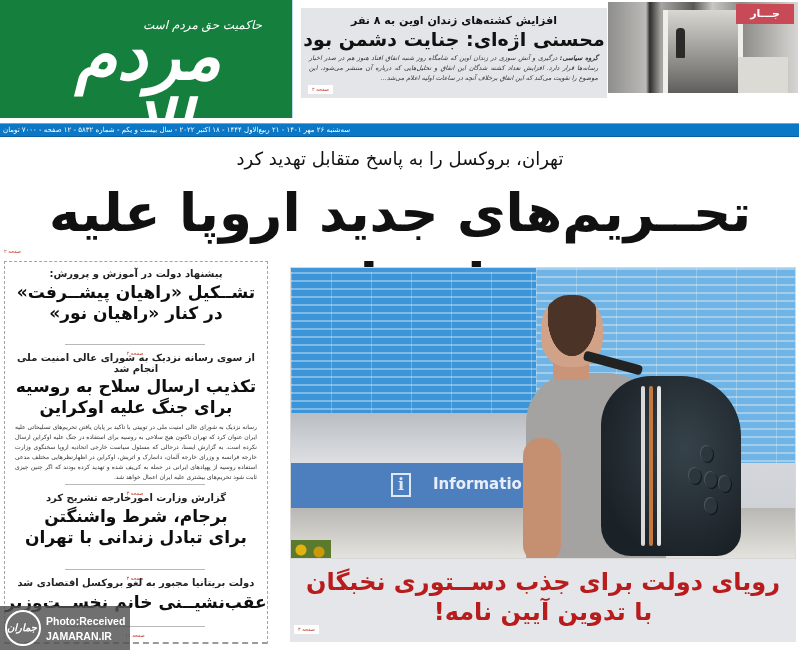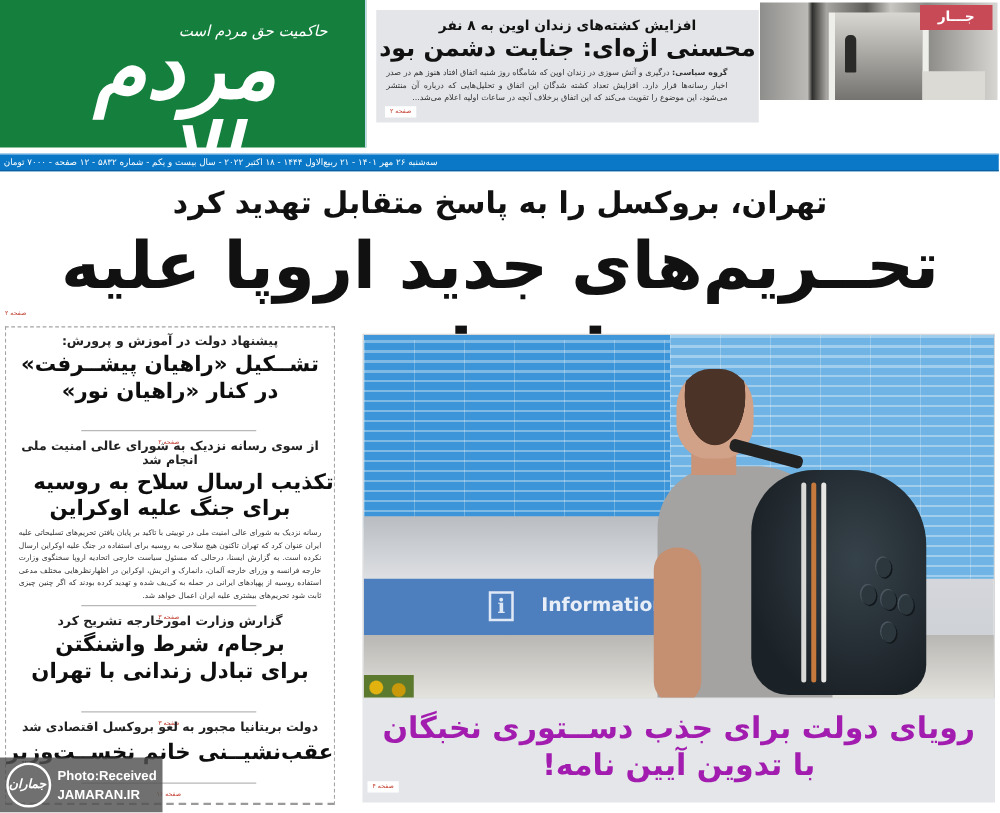--- a/index.html
+++ b/index.html
@@ -7,37 +7,37 @@
   body { position: relative; font-family: "DejaVu Sans", sans-serif; color: #111; }
 
   
   .masthead { position: absolute; left: 0; top: 0; width: 293px; height: 118px; background: #15803d; border-right: 1px solid #bcd8ee; }
   .masthead .slogan { position: absolute; right: 30px; top: 18px; color: #fff; font-family: "DejaVu Serif", serif; font-size: 12px; font-style: italic; direction: rtl; }
   .masthead .logo { position: absolute; left: 14px; top: 20px; width: 268px; height: 94px; color: #fff; font-family: "DejaVu Serif", serif; font-size: 68px; font-style: italic; font-weight: bold; direction: rtl; text-align: center; line-height: 70px; letter-spacing: -2px; }
 
   .teaser { position: absolute; left: 301px; top: 8px; width: 306px; height: 90px; background: #e3e5e8; direction: rtl; text-align: center; }
   .teaser .kicker { font-size: 11px; font-weight: bold; margin-top: 6px; }
   .teaser .headline { font-size: 19px; font-weight: bold; margin-top: 1px; line-height: 22px; }
-  .teaser .body { font-size: 6.4px; line-height: 10px; padding: 3px 25px 0 8px; text-align: justify; color: #333; }
+  .teaser .body { font-size: 6.4px; line-height: 10px; padding: 3px 9px 0 8px; text-align: justify; color: #333; font-style: italic; }
   .teaser .body b { font-weight: bold; }
   .page-ref { display: inline-block; background: #fff; color: #c0392b; font-size: 5px; padding: 1px 4px; line-height: 7px; }
   .teaser .page-ref { position: absolute; left: 7px; bottom: 4px; }
 
-  .teaser-photo { position: absolute; left: 608px; top: 2px; width: 190px; height: 78px; overflow: hidden; background: linear-gradient(90deg,#8e8e8c 0%,#bcbab6 20%,#2e2e2c 22%,#a8a6a2 28%,#5a5955 45%,#c9c7c2 55%,#8c8a86 70%,#d8d6d2 100%); }
+  .teaser-photo { position: absolute; left: 608px; top: 2px; width: 190px; height: 91px; overflow: hidden; background: linear-gradient(90deg,#8e8e8c 0%,#bcbab6 20%,#2e2e2c 22%,#a8a6a2 28%,#5a5955 45%,#c9c7c2 55%,#8c8a86 70%,#d8d6d2 100%); }
   .teaser-photo .door { position: absolute; left: 55px; top: 8px; width: 80px; height: 95px; background: linear-gradient(180deg,#d9d7d2,#7a7874 70%,#4b4a47); border-left: 5px solid #eeeeea; border-right: 5px solid #eeeeea; }
   .teaser-photo .figure { position: absolute; left: 68px; top: 26px; width: 9px; height: 30px; background: #2a2a28; border-radius: 4px 4px 1px 1px; }
   .teaser-photo .badge { position: absolute; right: 4px; top: 2px; width: 58px; height: 20px; background: #c94a57; color: #fff; font-size: 11px; font-weight: bold; text-align: center; line-height: 20px; direction: rtl; }
   .teaser-photo .panel { position: absolute; right: 10px; top: 55px; width: 50px; height: 40px; background: #dcdad5; }
 
   
   .datebar { position: absolute; left: 0; top: 123px; width: 799px; height: 14px; background: #0a78c6; border-top: 1px solid #63a9de; border-bottom: 1px solid #0b5f9e; }
   .datebar .text { position: absolute; left: 3px; top: 1px; color: #fff; font-size: 7px; line-height: 11px; direction: rtl; white-space: nowrap; }
 
   
-  .superhead { position: absolute; left: 0; top: 148px; width: 800px; text-align: center; direction: rtl; font-size: 24px; font-weight: bold; }
+  .superhead { position: absolute; left: 0; top: 148px; width: 800px; text-align: center; direction: rtl; font-size: 18px; font-weight: normal; }
   .mainhead { position: absolute; left: 10px; top: 178px; width: 780px; text-align: center; direction: rtl; font-size: 52px; font-weight: bold; letter-spacing: -1px; line-height: 70px; transform: scaleX(1.02); }
   .mainhead-ref { position: absolute; left: 4px; top: 248px; color: #c0392b; font-size: 5px; }
 
   
   .leftcol { position: absolute; left: 4px; top: 261px; width: 264px; height: 383px; border: 1px dashed #a4a4a4; border-bottom: 2px dashed #9a9a9a; direction: rtl; text-align: center; }
   .story { position: absolute; left: 0; width: 100%; }
   .story .kicker { font-size: 10px; font-weight: bold; color: #222; }
   .story .title { font-size: 17px; font-weight: bold; line-height: 21px; color: #0e0e0e; }
   .story .body { font-size: 6px; line-height: 10px; padding: 0 10px; text-align: justify; color: #333; }
   .sep { position: absolute; left: 60px; width: 140px; height: 8px; }
@@ -61,21 +61,21 @@
   .man-arm { position: absolute; left: 232px; top: 170px; width: 38px; height: 125px; background: #c58f72; border-radius: 18px; }
   .backpack { position: absolute; left: 310px; top: 108px; width: 140px; height: 180px; background: radial-gradient(ellipse at 60% 40%, #36424a, #1b2227 75%); border-radius: 50px 60px 24px 30px; }
   .backpack .zip { position: absolute; top: 10px; width: 4px; height: 160px; border-radius: 2px; }
   .backpack .zip.a { left: 40px; background: #d9d9d7; }
   .backpack .zip.b { left: 48px; background: #c5793c; }
   .backpack .zip.c { left: 56px; background: #e6e6e4; }
   .backpack .dot { position: absolute; width: 12px; height: 16px; border-radius: 50%; background: #2b363d; box-shadow: 1px 1px 0 #11171b, -1px -1px 0 #4a565e; }
   .strap { position: absolute; left: 292px; top: 90px; width: 60px; height: 10px; background: #222; transform: rotate(15deg); border-radius: 4px; }
 
   .photo-caption { position: absolute; left: 290px; top: 559px; width: 506px; height: 83px; background: #e4e6e9; direction: rtl; text-align: center; }
-  .photo-caption .line { font-size: 24px; font-weight: bold; line-height: 30px; color: #a21caf; }
+  .photo-caption .line { font-size: 24px; font-weight: bold; line-height: 30px; color: #b91c1c; }
   .photo-caption .line:first-child { margin-top: 8px; }
   .photo-caption .page-ref { position: absolute; left: 4px; bottom: 8px; }
 
   
   .watermark { position: absolute; left: 0; top: 606px; width: 130px; height: 44px; background: rgba(80,80,80,0.82); direction: ltr; }
   .watermark .logo { position: absolute; left: 5px; top: 4px; width: 36px; height: 36px; border: 2px solid #fff; border-radius: 50%; color: #fff; font-size: 10px; font-weight: bold; text-align: left; line-height: 32px; font-style: italic; }
   .watermark .t1, .watermark .t2 { position: absolute; left: 46px; color: #fff; font-family: "Liberation Sans", sans-serif; font-size: 10.5px; font-weight: bold; }
   .watermark .t1 { top: 9px; }
   .watermark .t2 { top: 24px; text-align: center; }
 </style>
@@ -112,21 +112,21 @@
 <div class="leftcol">
   <div class="story" style="top:6px;">
     <div class="kicker">پیشنهاد دولت در آموزش و پرورش:</div>
     <div class="title" style="margin-top:3px;">تشــکیل «راهیان پیشــرفت»</div>
     <div class="title">در کنار «راهیان نور»</div>
   </div>
   <div class="sep" style="top:78px;"><span>صفحه ۲</span></div>
 
   <div class="story" style="top:90px;">
     <div class="kicker">از سوی رسانه نزدیک به شورای عالی امنیت ملی انجام شد</div>
-    <div class="title" style="margin-top:2px;text-align:right;">تکذیب ارسال سلاح به روسیه</div>
+    <div class="title" style="margin-top:2px;">تکذیب ارسال سلاح به روسیه</div>
     <div class="title">برای جنگ علیه اوکراین</div>
     <div class="body" style="margin-top:4px;">رسانه نزدیک به شورای عالی امنیت ملی در توییتی با تاکید بر پایان یافتن تحریم‌های تسلیحاتی علیه ایران عنوان کرد که تهران تاکنون هیچ سلاحی به روسیه برای استفاده در جنگ علیه اوکراین ارسال نکرده است. به گزارش ایسنا، درحالی که مسئول سیاست خارجی اتحادیه اروپا سخنگوی وزارت خارجه فرانسه و وزرای خارجه آلمان، دانمارک و اتریش، اوکراین در اظهارنظرهایی مختلف مدعی استفاده روسیه از پهپادهای ایرانی در حمله به کی‌یف شده و تهدید کرده بودند که اگر چنین چیزی ثابت شود تحریم‌های بیشتری علیه ایران اعمال خواهد شد.</div>
   </div>
   <div class="sep" style="top:218px;"><span>صفحه ۳</span></div>
 
   <div class="story" style="top:230px;">
     <div class="kicker">گزارش وزارت امورخارجه تشریح کرد</div>
     <div class="title" style="margin-top:3px;">برجام، شرط واشنگتن</div>
     <div class="title">برای تبادل زندانی با تهران</div>
   </div>

